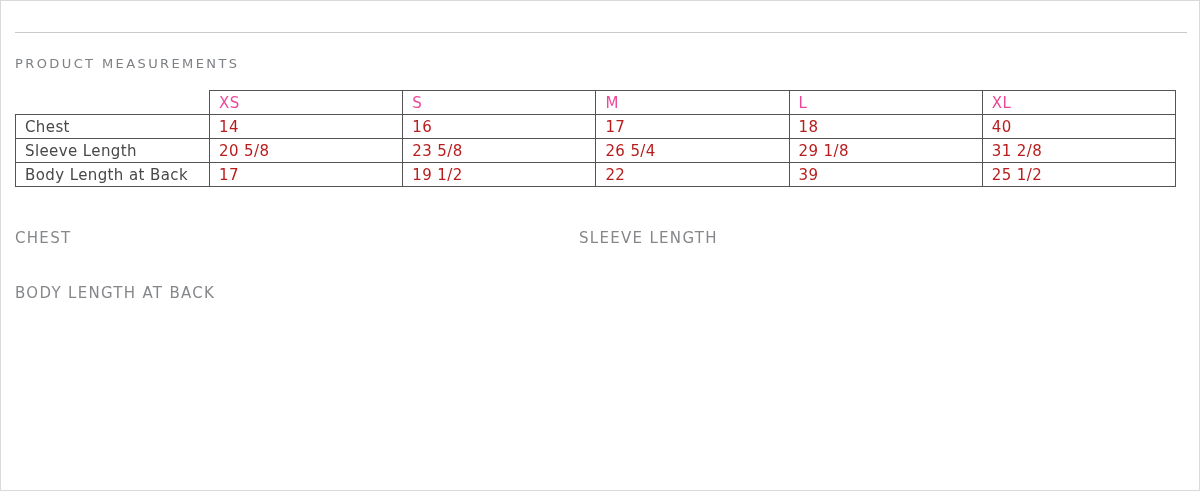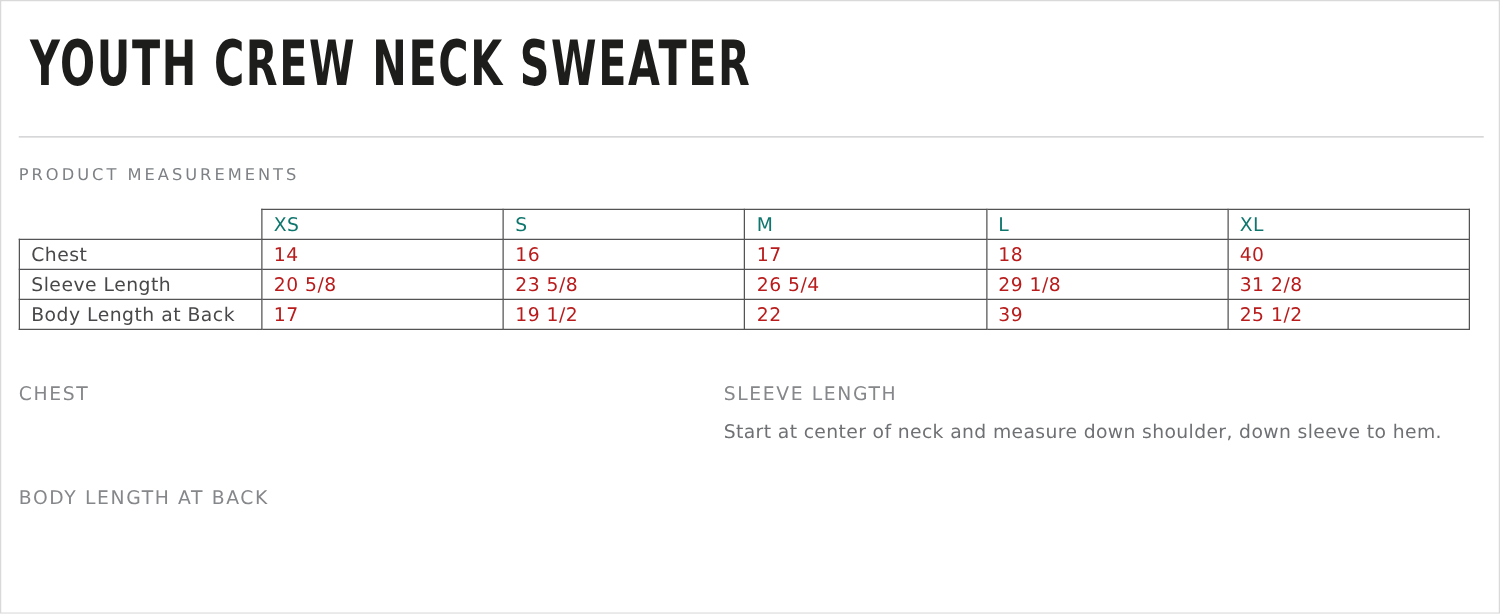--- a/index.html
+++ b/index.html
@@ -68,21 +68,21 @@
     vertical-align: middle;
     font-weight: 400;
     letter-spacing: 0.4px;
     overflow: hidden;
     white-space: nowrap;
   }
   table.meas th.corner {
     border: none;
     background: transparent;
   }
-  table.meas th { color: #0f766e; }
+  table.meas th { color: #ec4899; }
   td.rowlabel   { color: #48484a; }
   td.value      { color: #b91c1c; }
   
   .definitions {
     display: grid;
     grid-template-columns: 564px 1fr;
     margin-top: 43px;
   }
   .definition h2 {
     margin: 0 0 8px 0;
@@ -101,21 +101,20 @@
   }
   .definition.col-right p { max-width: 575px; }
   .definition.row2 { margin-top: 31px; }
 </style>
 </head>
 <body>
 
 <div class="page">
   <div class="content">
 
-    <h1 class="title"><span class="condensed">YOUTH CREW NECK SWEATER</span></h1>
 
     <hr class="divider">
 
     <div class="section-label">PRODUCT MEASUREMENTS</div>
 
     <table class="meas">
       <colgroup>
         <col class="c-label">
         <col class="c-size">
           <col class="c-size">
@@ -160,21 +159,20 @@
         </tr>
       </tbody>
     </table>
 
     <div class="definitions">
       <section class="definition col-left">
         <h2>CHEST</h2>
       </section>
       <section class="definition col-right">
         <h2>SLEEVE LENGTH</h2>
-        <p>Start at center of neck and measure down shoulder, down sleeve to hem.</p>
       </section>
       <section class="definition col-left row2">
         <h2>BODY LENGTH AT BACK</h2>
       </section>
       <div></div>
     </div>
 
   </div>
 </div>
 

